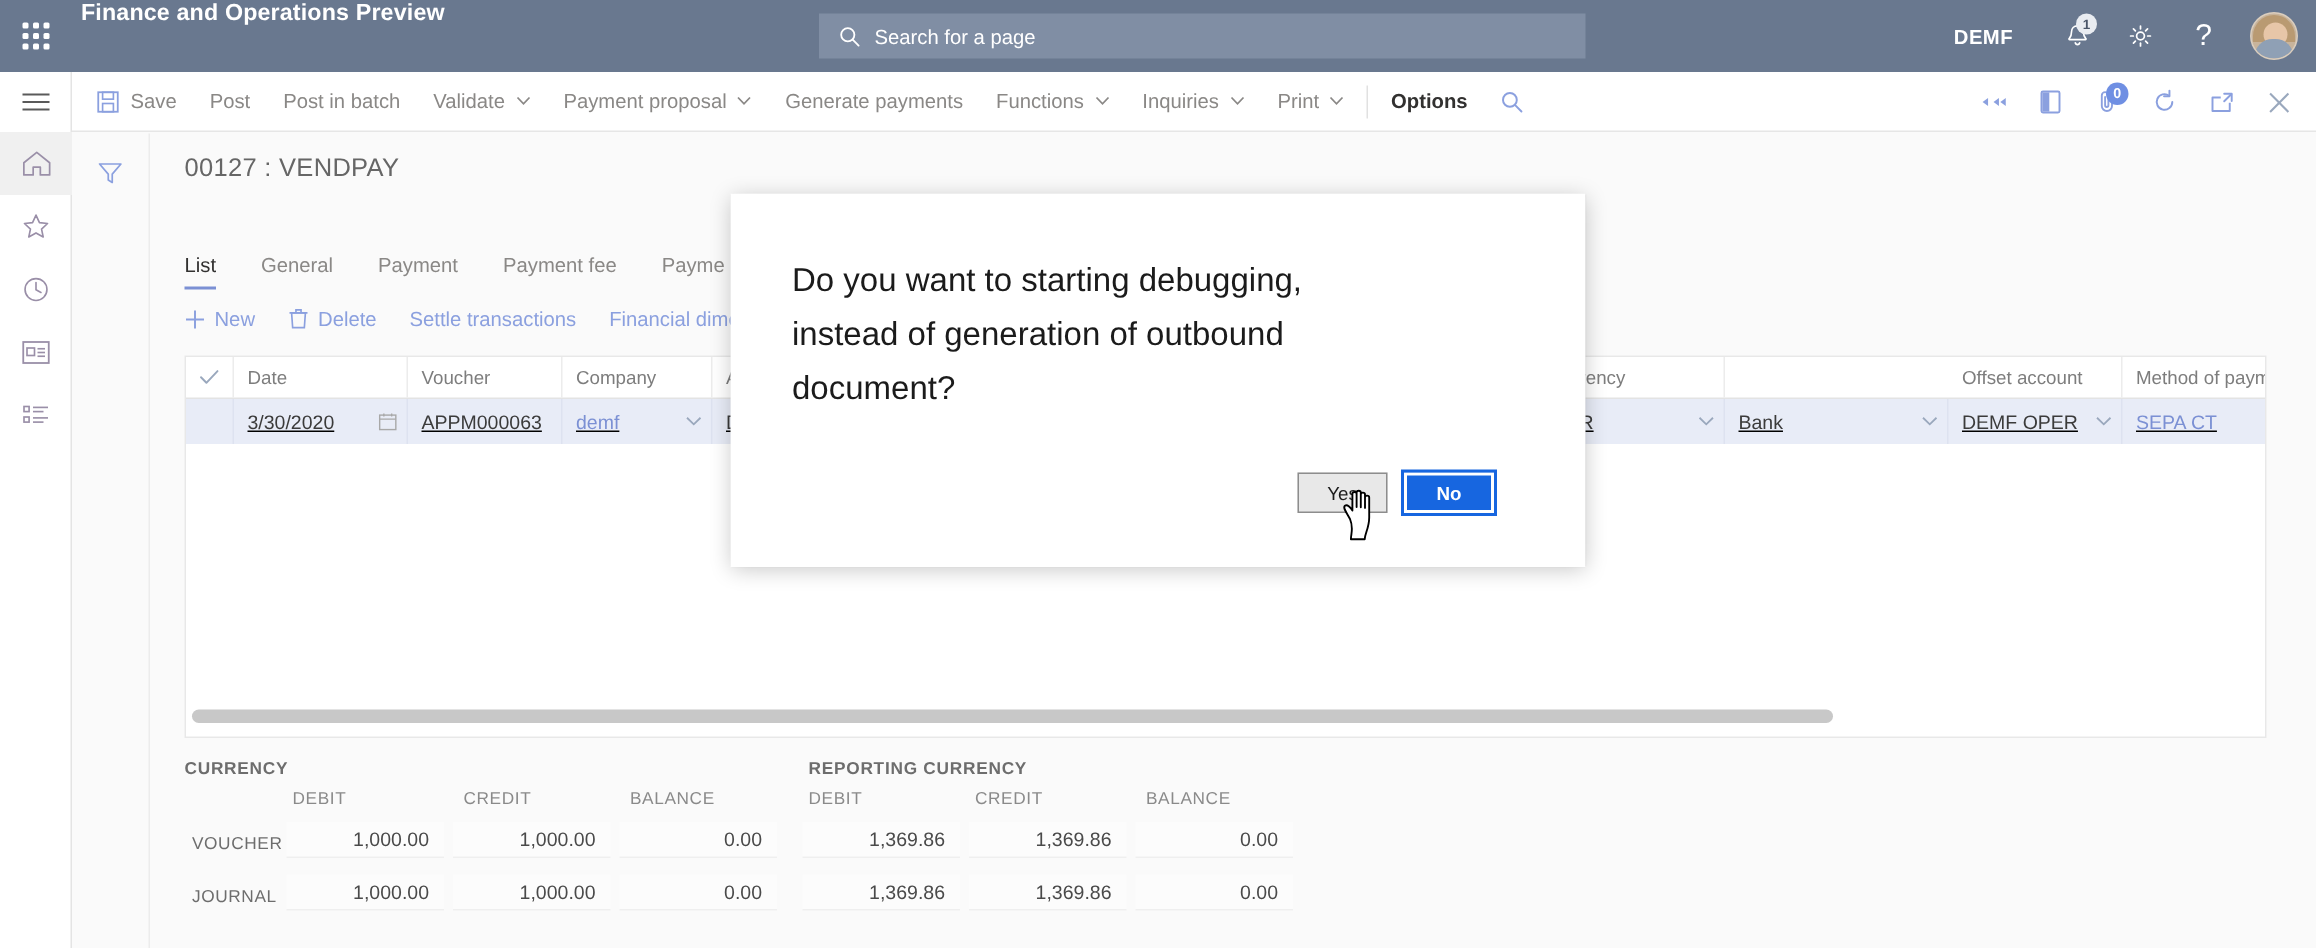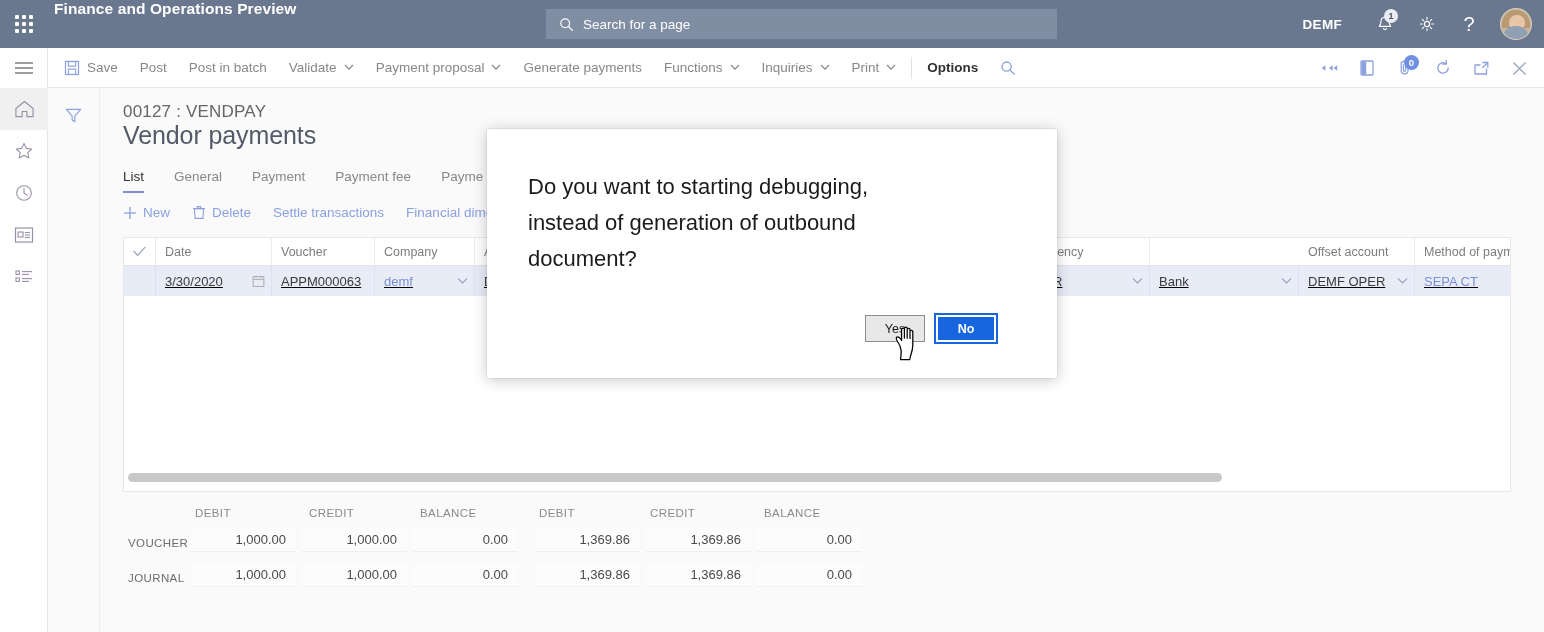--- a/index.html
+++ b/index.html
@@ -561,21 +561,20 @@
     <div class="filter-btn">
       <svg width="19" height="19" viewBox="0 0 20 20">
         <path d="M2.5 3.5 H17.5 L11.4 10.6 V16.5 L8.6 14.7 V10.6 Z" fill="none" stroke="#8ba0df" stroke-width="1.2" stroke-linejoin="round"></path>
       </svg>
     </div>
   </div>
 
   <div class="content">
 
     <div class="breadcrumb">00127 : VENDPAY</div>
-    <div class="page-title">Vendor payments</div>
 
     <div class="tabs">
       <div class="tab active">List</div>
       <div class="tab">General</div>
       <div class="tab">Payment</div>
       <div class="tab">Payment fee</div>
       <div class="tab">Payme</div>
     </div>
 
     <div class="actionbar">
@@ -670,20 +669,24 @@
         </div>
         <div class="gc link" style="width:116px;border-right:none;">SEPA CT</div>
       </div>
 
       <div class="grid-scroll">
         <div class="thumb"></div>
       </div>
     </div>
 
     <div class="totals">
+      <div style="position:relative;height:20px;">
+        <div class="tot-group-title" style="position:absolute;left:0;top:0;">CURRENCY</div>
+        <div class="tot-group-title" style="position:absolute;left:416px;top:0;">REPORTING CURRENCY</div>
+      </div>
 
       <div style="position:relative;height:21px;">
         <div class="tot-col-head" style="position:absolute;left:72px;top:0;">DEBIT</div>
         <div class="tot-col-head" style="position:absolute;left:186px;top:0;">CREDIT</div>
         <div class="tot-col-head" style="position:absolute;left:297px;top:0;">BALANCE</div>
         <div class="tot-col-head" style="position:absolute;left:416px;top:0;">DEBIT</div>
         <div class="tot-col-head" style="position:absolute;left:527px;top:0;">CREDIT</div>
         <div class="tot-col-head" style="position:absolute;left:641px;top:0;">BALANCE</div>
       </div>
 

